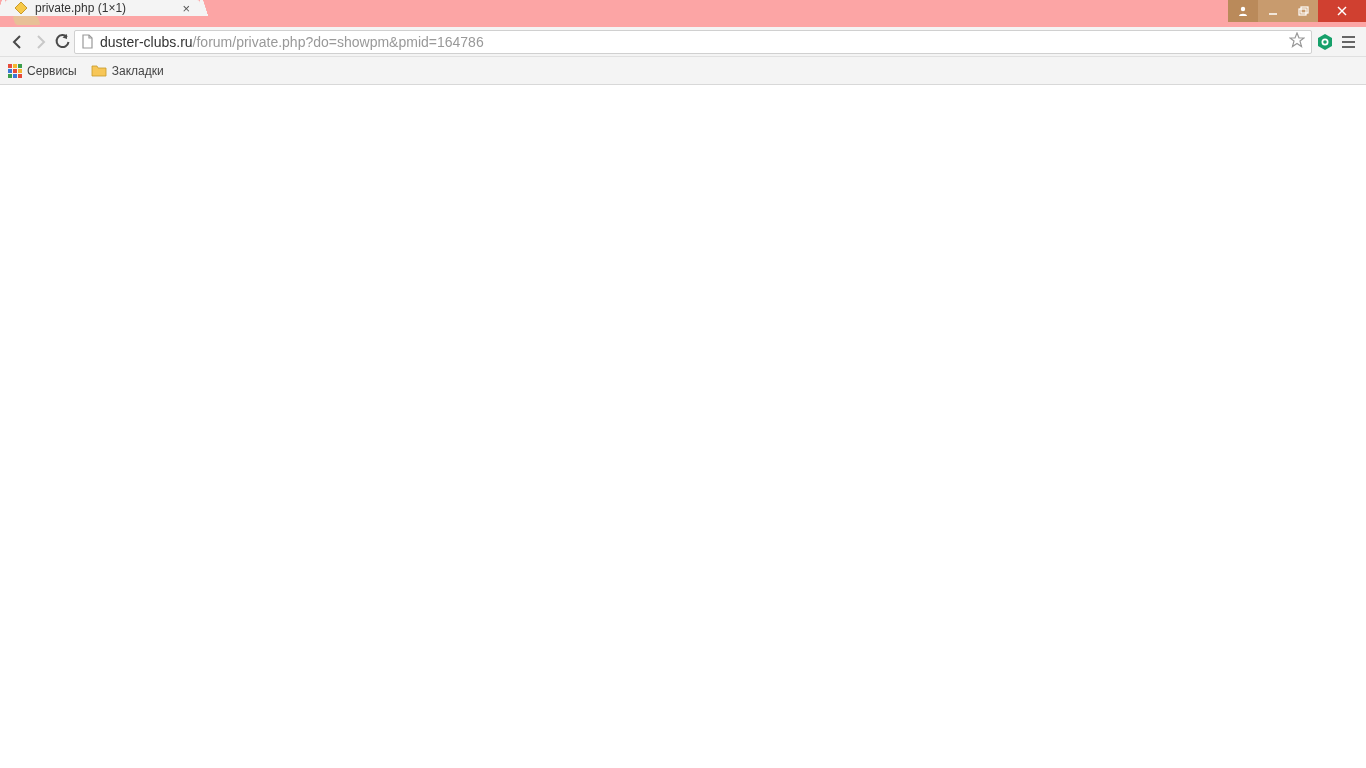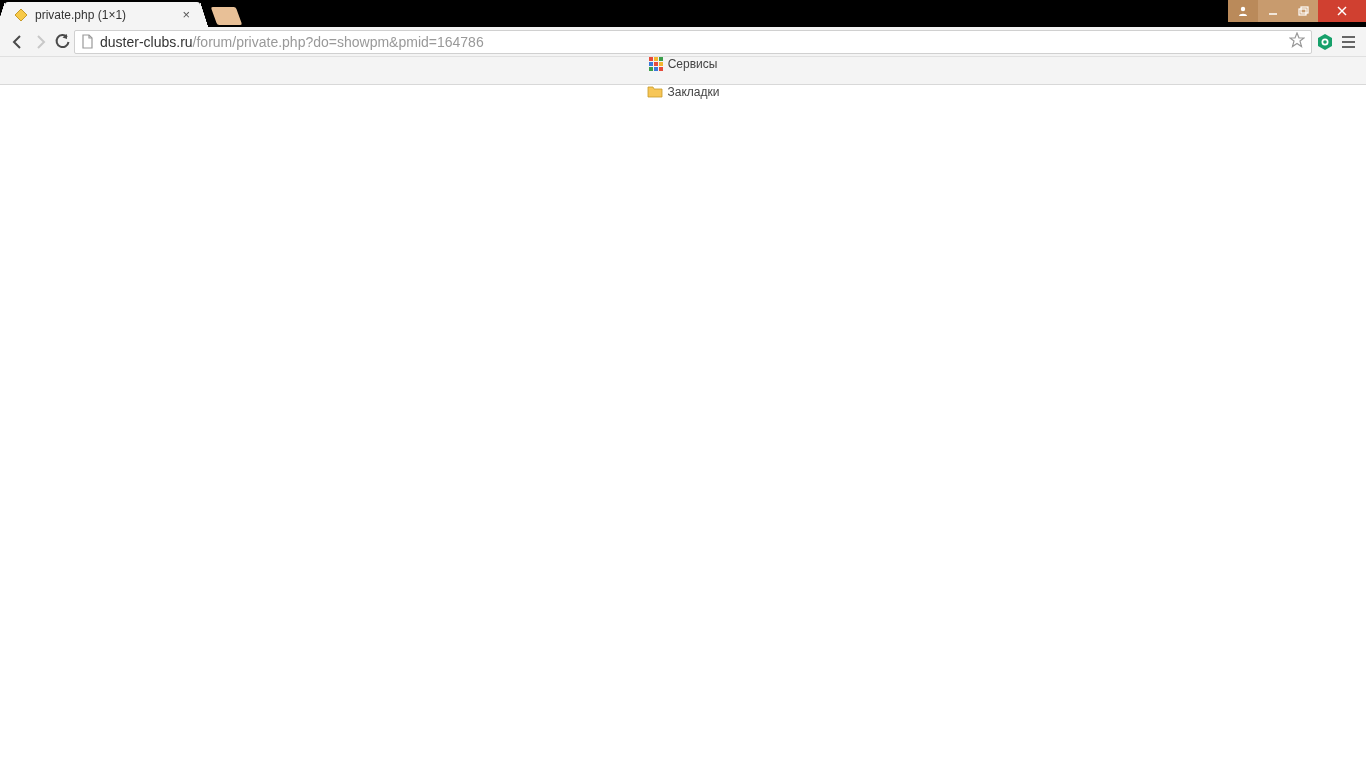--- a/index.html
+++ b/index.html
@@ -1,23 +1,24 @@
 <!DOCTYPE html>
 <html><head>
   <meta charset="utf-8">
   <style>
     * { margin: 0; padding: 0; box-sizing: border-box; }
     html, body { width: 1366px; height: 768px; overflow: hidden; font-family: "Segoe UI", Tahoma, sans-serif; }
     
     .titlebar {
       height: 27px;
-      background: #000000;
-      display: flex;
-      align-items: flex-end;
+      background: #fca5a5;
+      display: flex;
+      align-items: flex-start;
       position: relative;
+      flex-direction: column;
     }
     .tab {
       height: 25px;
       background: #f4f4f4;
       margin-left: 5px;
       display: flex;
       align-items: center;
       padding: 0 8px 0 8px;
       position: relative;
       border-top-left-radius: 3px;
@@ -108,21 +109,20 @@
     .hamburger { color: #666; cursor: pointer; font-size: 15px; }
     
     .bookmarks-bar {
       height: 28px;
       background: #f4f4f4;
       border-bottom: 1px solid #d8d8d8;
       display: flex;
       align-items: center;
       padding: 0 8px;
       gap: 14px;
-      flex-direction: column;
     }
     .bm-item {
       display: flex; align-items: center; gap: 5px;
       font-size: 12px; color: #444; cursor: pointer;
     }
     .apps-icon {
       width: 14px; height: 14px;
       display: grid; grid-template-columns: repeat(3,1fr); grid-template-rows: repeat(3,1fr);
       gap: 1px;
     }

